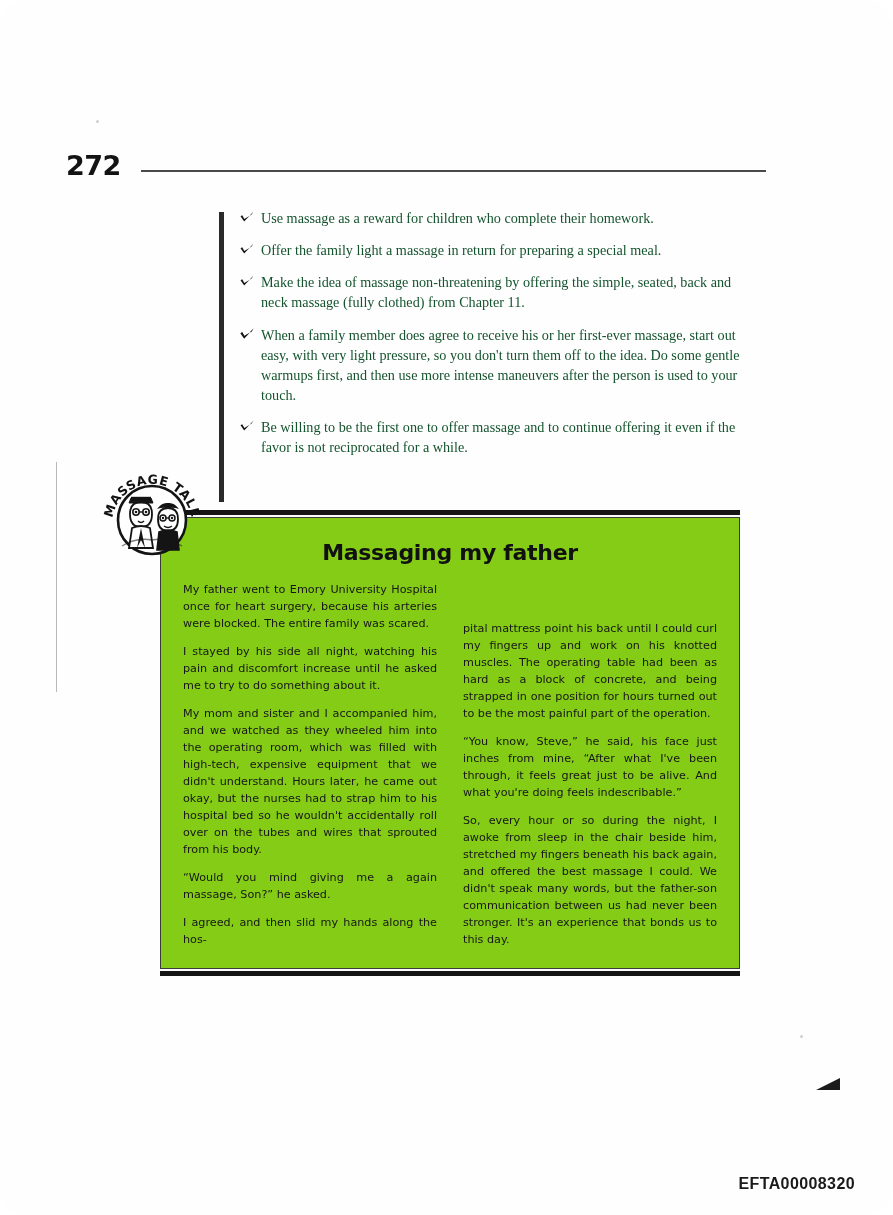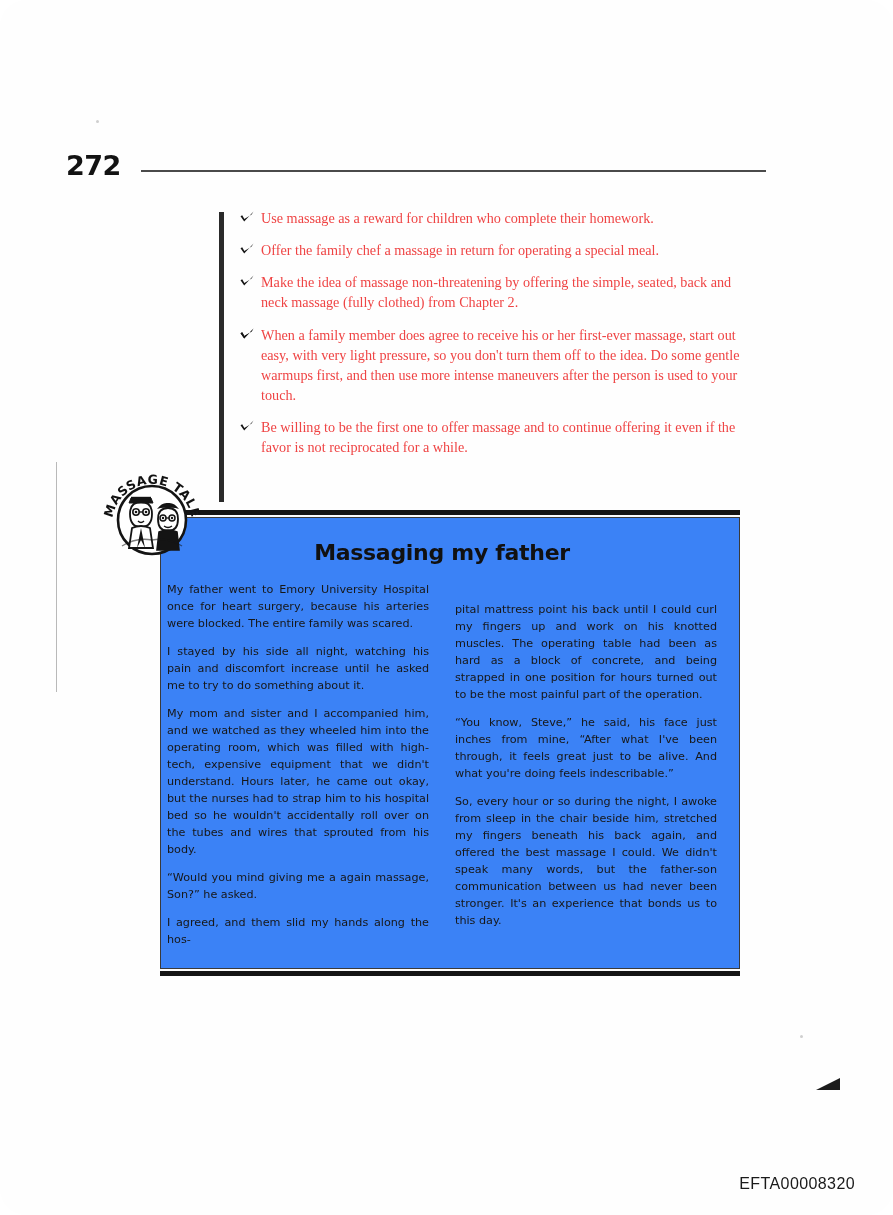--- a/index.html
+++ b/index.html
@@ -106,21 +106,21 @@
     margin: 0;
     padding: 0 0 0 20px;
     list-style: none;
   }
   .tip-item {
     position: relative;
     font-size: 14.2px;
     line-height: 1.42;
     margin-bottom: 12px;
     padding-left: 22px;
-    color: #ef4444;
+    color: #14532d;
   }
   .tip-item:last-child { margin-bottom: 0; }
   .tip-bullet {
     position: absolute;
     left: 0;
     top: 1px;
     width: 16px;
     height: 14px;
     display: block;
   }
@@ -148,36 +148,36 @@
     background: #151515;
     margin-bottom: 2px;
   }
   .sidebar-rule-bottom {
     height: 5px;
     background: #151515;
     margin-top: 2px;
   }
   .sidebar-body {
     border: 1px solid #3a3a3a;
-    padding: 18px 22px 20px 6px;
-    background: #3b82f6;
+    padding: 18px 22px 20px 22px;
+    background: #84cc16;
   }
   .sidebar-title {
     font-family: "DejaVu Sans", sans-serif;
     font-weight: 700;
     font-size: 22px;
     text-align: center;
     color: #111111;
     margin: 4px 0 16px 0;
     letter-spacing: -0.3px;
   }
   .sidebar-columns {
     display: flex;
     gap: 26px;
-    align-items: center;
+    align-items: flex-end;
   }
   .sidebar-col {
     flex: 1;
     min-width: 0;
   }
   .sidebar-col p {
     font-family: "DejaVu Sans", sans-serif;
     font-size: 11.2px;
     line-height: 1.52;
     text-align: justify;
@@ -188,20 +188,21 @@
 
   
   .bates {
     position: absolute;
     right: 38px;
     bottom: 22px;
     font-family: "Liberation Sans", sans-serif;
     font-size: 16px;
     letter-spacing: 0.4px;
     color: #1a1a1a;
+    font-weight: bold;
   }
 </style>
 </head>
 <body>
 
 <div class="page">
 
   <div class="scan-speck" id="speck-a"></div>
   <div class="scan-speck" id="speck-b"></div>
   <div class="gutter-line"></div>
@@ -213,24 +214,24 @@
   </div>
 
   <div class="tip-block">
     <div class="tip-rule"></div>
     <ul class="tip-list" id="tip-list">
         <li class="tip-item"><span class="tip-bullet"><svg viewBox="0 0 16 14" width="16" height="14" aria-hidden="true">
               <path d="M1.5 6.2 L5.2 11.5 L14.5 1.6 L12.6 4.6 L5.4 9.0 L3.2 5.2 Z" fill="#161616"></path>
             </svg></span><span>Use massage as a reward for children who complete their homework.</span></li>
         <li class="tip-item"><span class="tip-bullet"><svg viewBox="0 0 16 14" width="16" height="14" aria-hidden="true">
               <path d="M1.5 6.2 L5.2 11.5 L14.5 1.6 L12.6 4.6 L5.4 9.0 L3.2 5.2 Z" fill="#161616"></path>
-            </svg></span><span>Offer the family chef a massage in return for operating a special meal.</span></li>
-        <li class="tip-item"><span class="tip-bullet"><svg viewBox="0 0 16 14" width="16" height="14" aria-hidden="true">
-              <path d="M1.5 6.2 L5.2 11.5 L14.5 1.6 L12.6 4.6 L5.4 9.0 L3.2 5.2 Z" fill="#161616"></path>
-            </svg></span><span>Make the idea of massage non-threatening by offering the simple, seated, back and neck massage (fully clothed) from Chapter 2.</span></li>
+            </svg></span><span>Offer the family light a massage in return for preparing a special meal.</span></li>
+        <li class="tip-item"><span class="tip-bullet"><svg viewBox="0 0 16 14" width="16" height="14" aria-hidden="true">
+              <path d="M1.5 6.2 L5.2 11.5 L14.5 1.6 L12.6 4.6 L5.4 9.0 L3.2 5.2 Z" fill="#161616"></path>
+            </svg></span><span>Make the idea of massage non-threatening by offering the simple, seated, back and neck massage (fully clothed) from Chapter 11.</span></li>
         <li class="tip-item"><span class="tip-bullet"><svg viewBox="0 0 16 14" width="16" height="14" aria-hidden="true">
               <path d="M1.5 6.2 L5.2 11.5 L14.5 1.6 L12.6 4.6 L5.4 9.0 L3.2 5.2 Z" fill="#161616"></path>
             </svg></span></li>
         <li class="tip-item"><span class="tip-bullet"><svg viewBox="0 0 16 14" width="16" height="14" aria-hidden="true">
               <path d="M1.5 6.2 L5.2 11.5 L14.5 1.6 L12.6 4.6 L5.4 9.0 L3.2 5.2 Z" fill="#161616"></path>
             </svg></span><span>When a family member does agree to receive his or her first-ever massage, start out easy, with very light pressure, so you don't turn them off to the idea. Do some gentle warmups first, and then use more intense maneuvers after the person is used to your touch.</span></li>
         <li class="tip-item"><span class="tip-bullet"><svg viewBox="0 0 16 14" width="16" height="14" aria-hidden="true">
               <path d="M1.5 6.2 L5.2 11.5 L14.5 1.6 L12.6 4.6 L5.4 9.0 L3.2 5.2 Z" fill="#161616"></path>
             </svg></span><span>Be willing to be the first one to offer massage and to continue offering it even if the favor is not reciprocated for a while.</span></li>
       </ul>
@@ -279,21 +280,21 @@
   <div class="sidebar">
     <div class="sidebar-rule-top"></div>
     <div class="sidebar-body">
       <div class="sidebar-title">Massaging my father</div>
       <div class="sidebar-columns">
         <div class="sidebar-col" id="sb-left">
             <p>My father went to Emory University Hospital once for heart surgery, because his arteries were blocked. The entire family was scared.</p>
             <p>I stayed by his side all night, watching his pain and discomfort increase until he asked me to try to do something about it.</p>
             <p>My mom and sister and I accompanied him, and we watched as they wheeled him into the operating room, which was filled with high-tech, expensive equipment that we didn't understand. Hours later, he came out okay, but the nurses had to strap him to his hospital bed so he wouldn't accidentally roll over on the tubes and wires that sprouted from his body.</p>
             <p>“Would you mind giving me a again massage, Son?” he asked.</p>
-            <p>I agreed, and them slid my hands along the hos-</p>
+            <p>I agreed, and then slid my hands along the hos-</p>
           </div>
         <div class="sidebar-col" id="sb-right">
             <p>pital mattress point his back until I could curl my fingers up and work on his knotted muscles. The operating table had been as hard as a block of concrete, and being strapped in one position for hours turned out to be the most painful part of the operation.</p>
             <p>“You know, Steve,” he said, his face just inches from mine, “After what I've been through, it feels great just to be alive. And what you're doing feels indescribable.”</p>
             <p>So, every hour or so during the night, I awoke from sleep in the chair beside him, stretched my fingers beneath his back again, and offered the best massage I could. We didn't speak many words, but the father-son communication between us had never been stronger. It's an experience that bonds us to this day.</p>
           </div>
       </div>
     </div>
     <div class="sidebar-rule-bottom"></div>
   </div>

